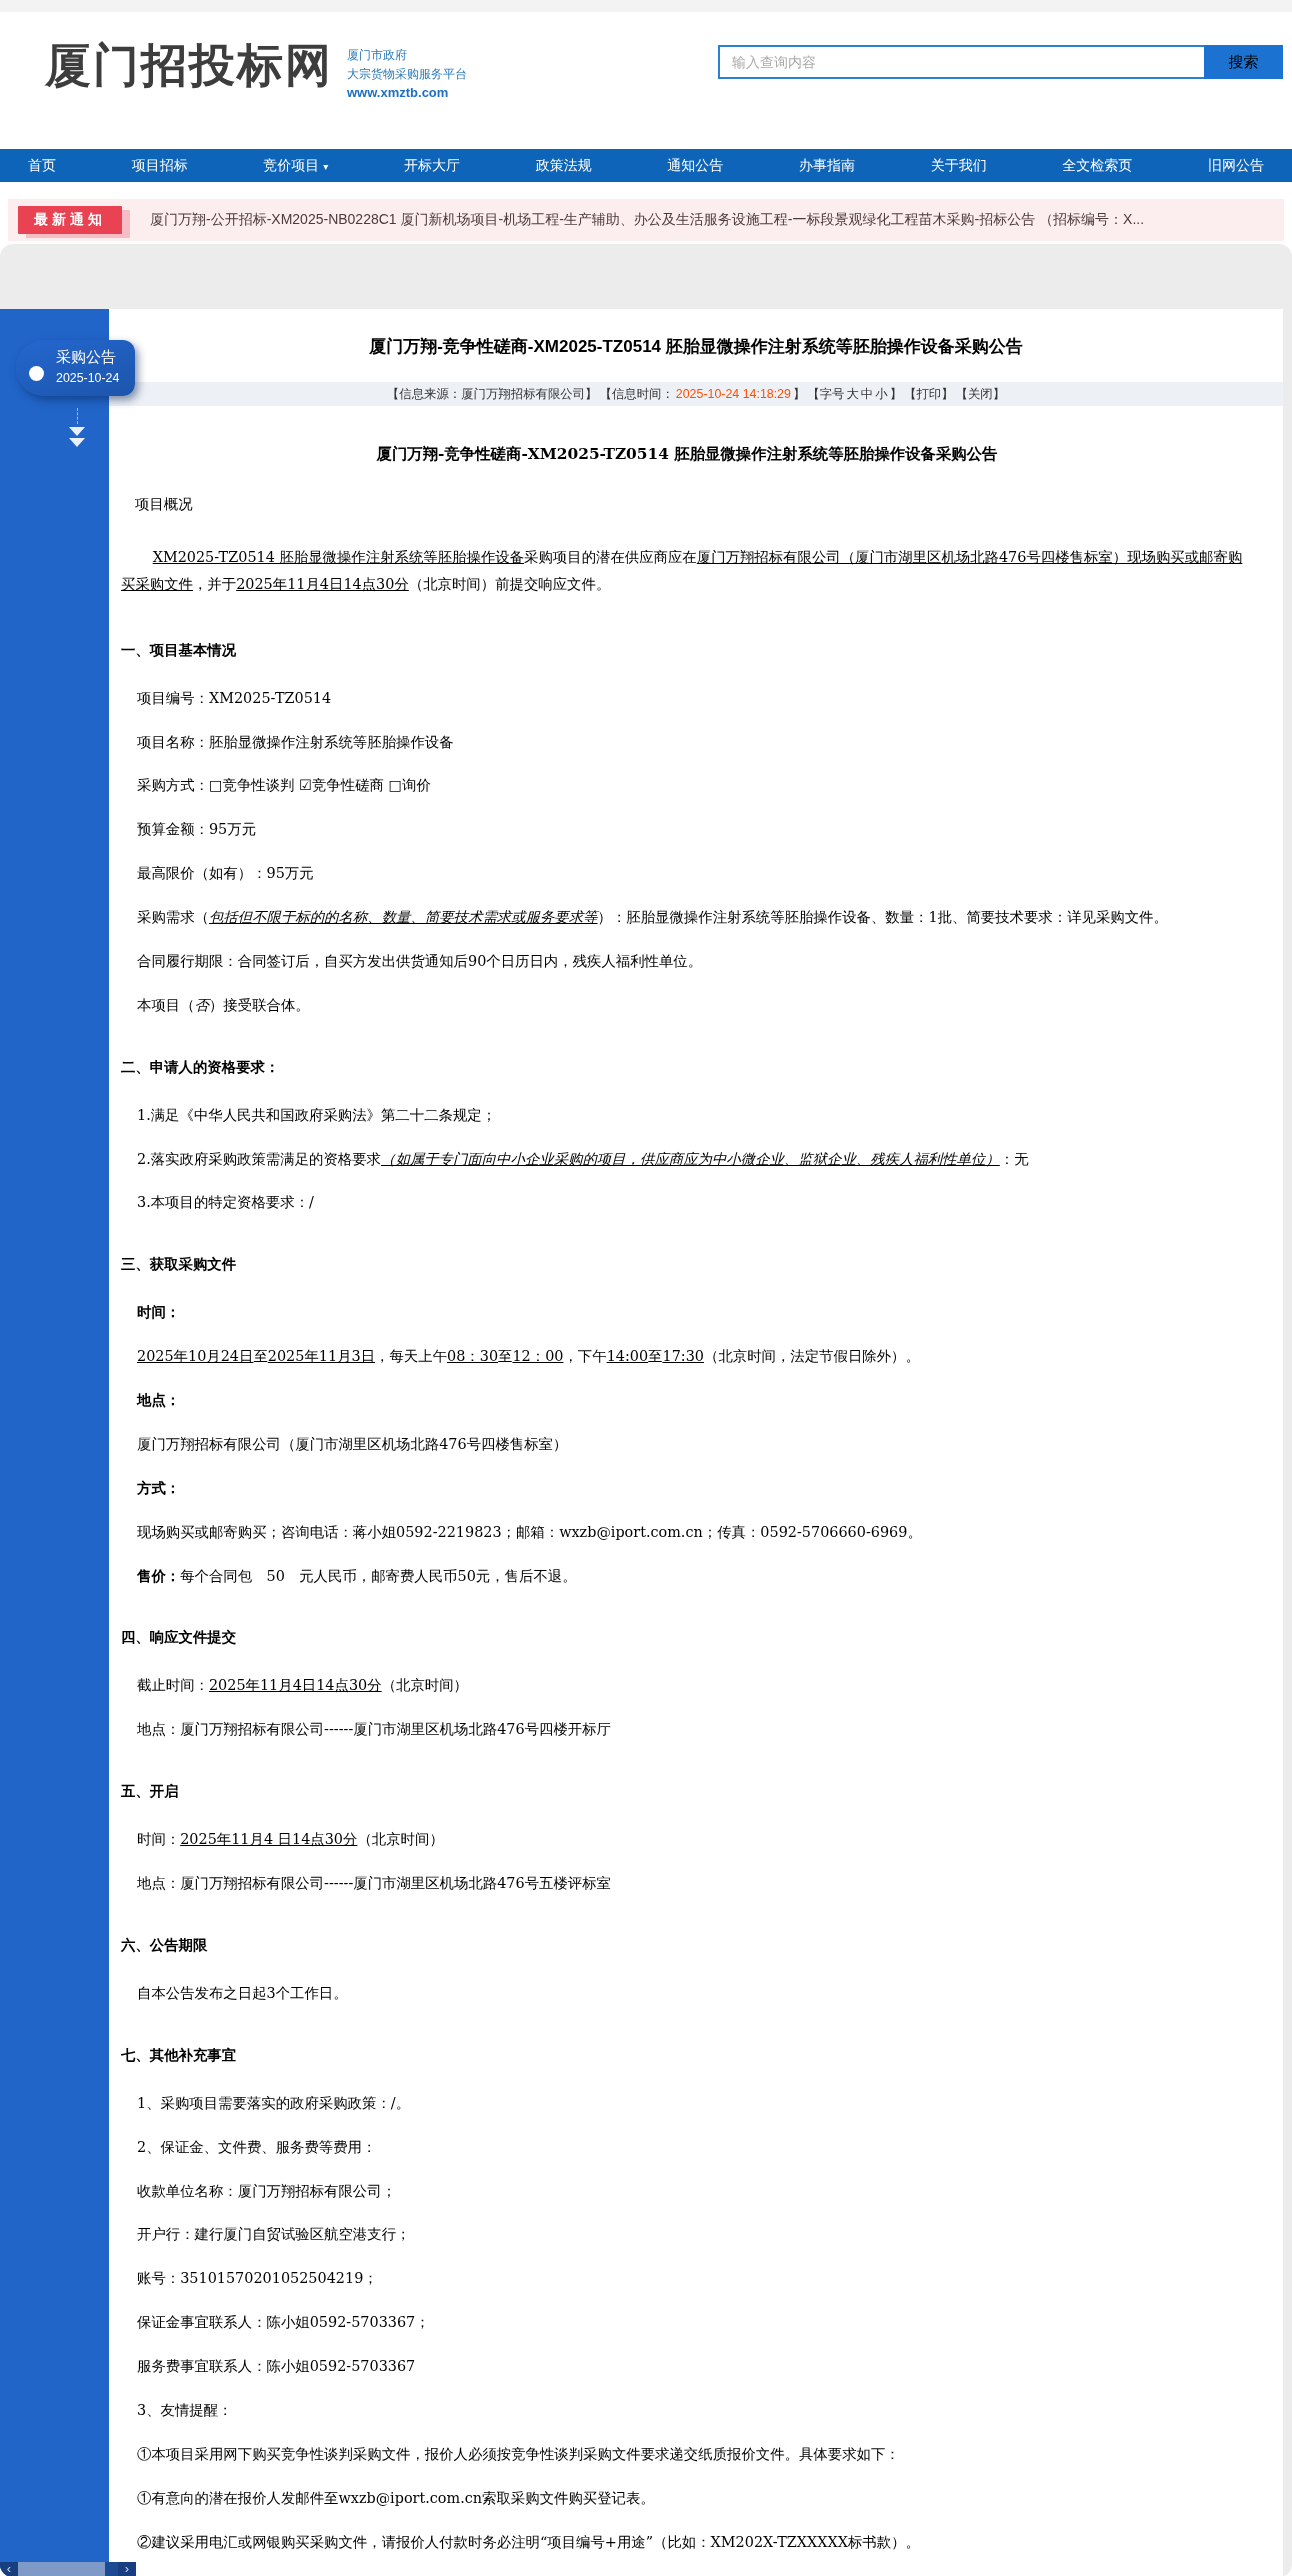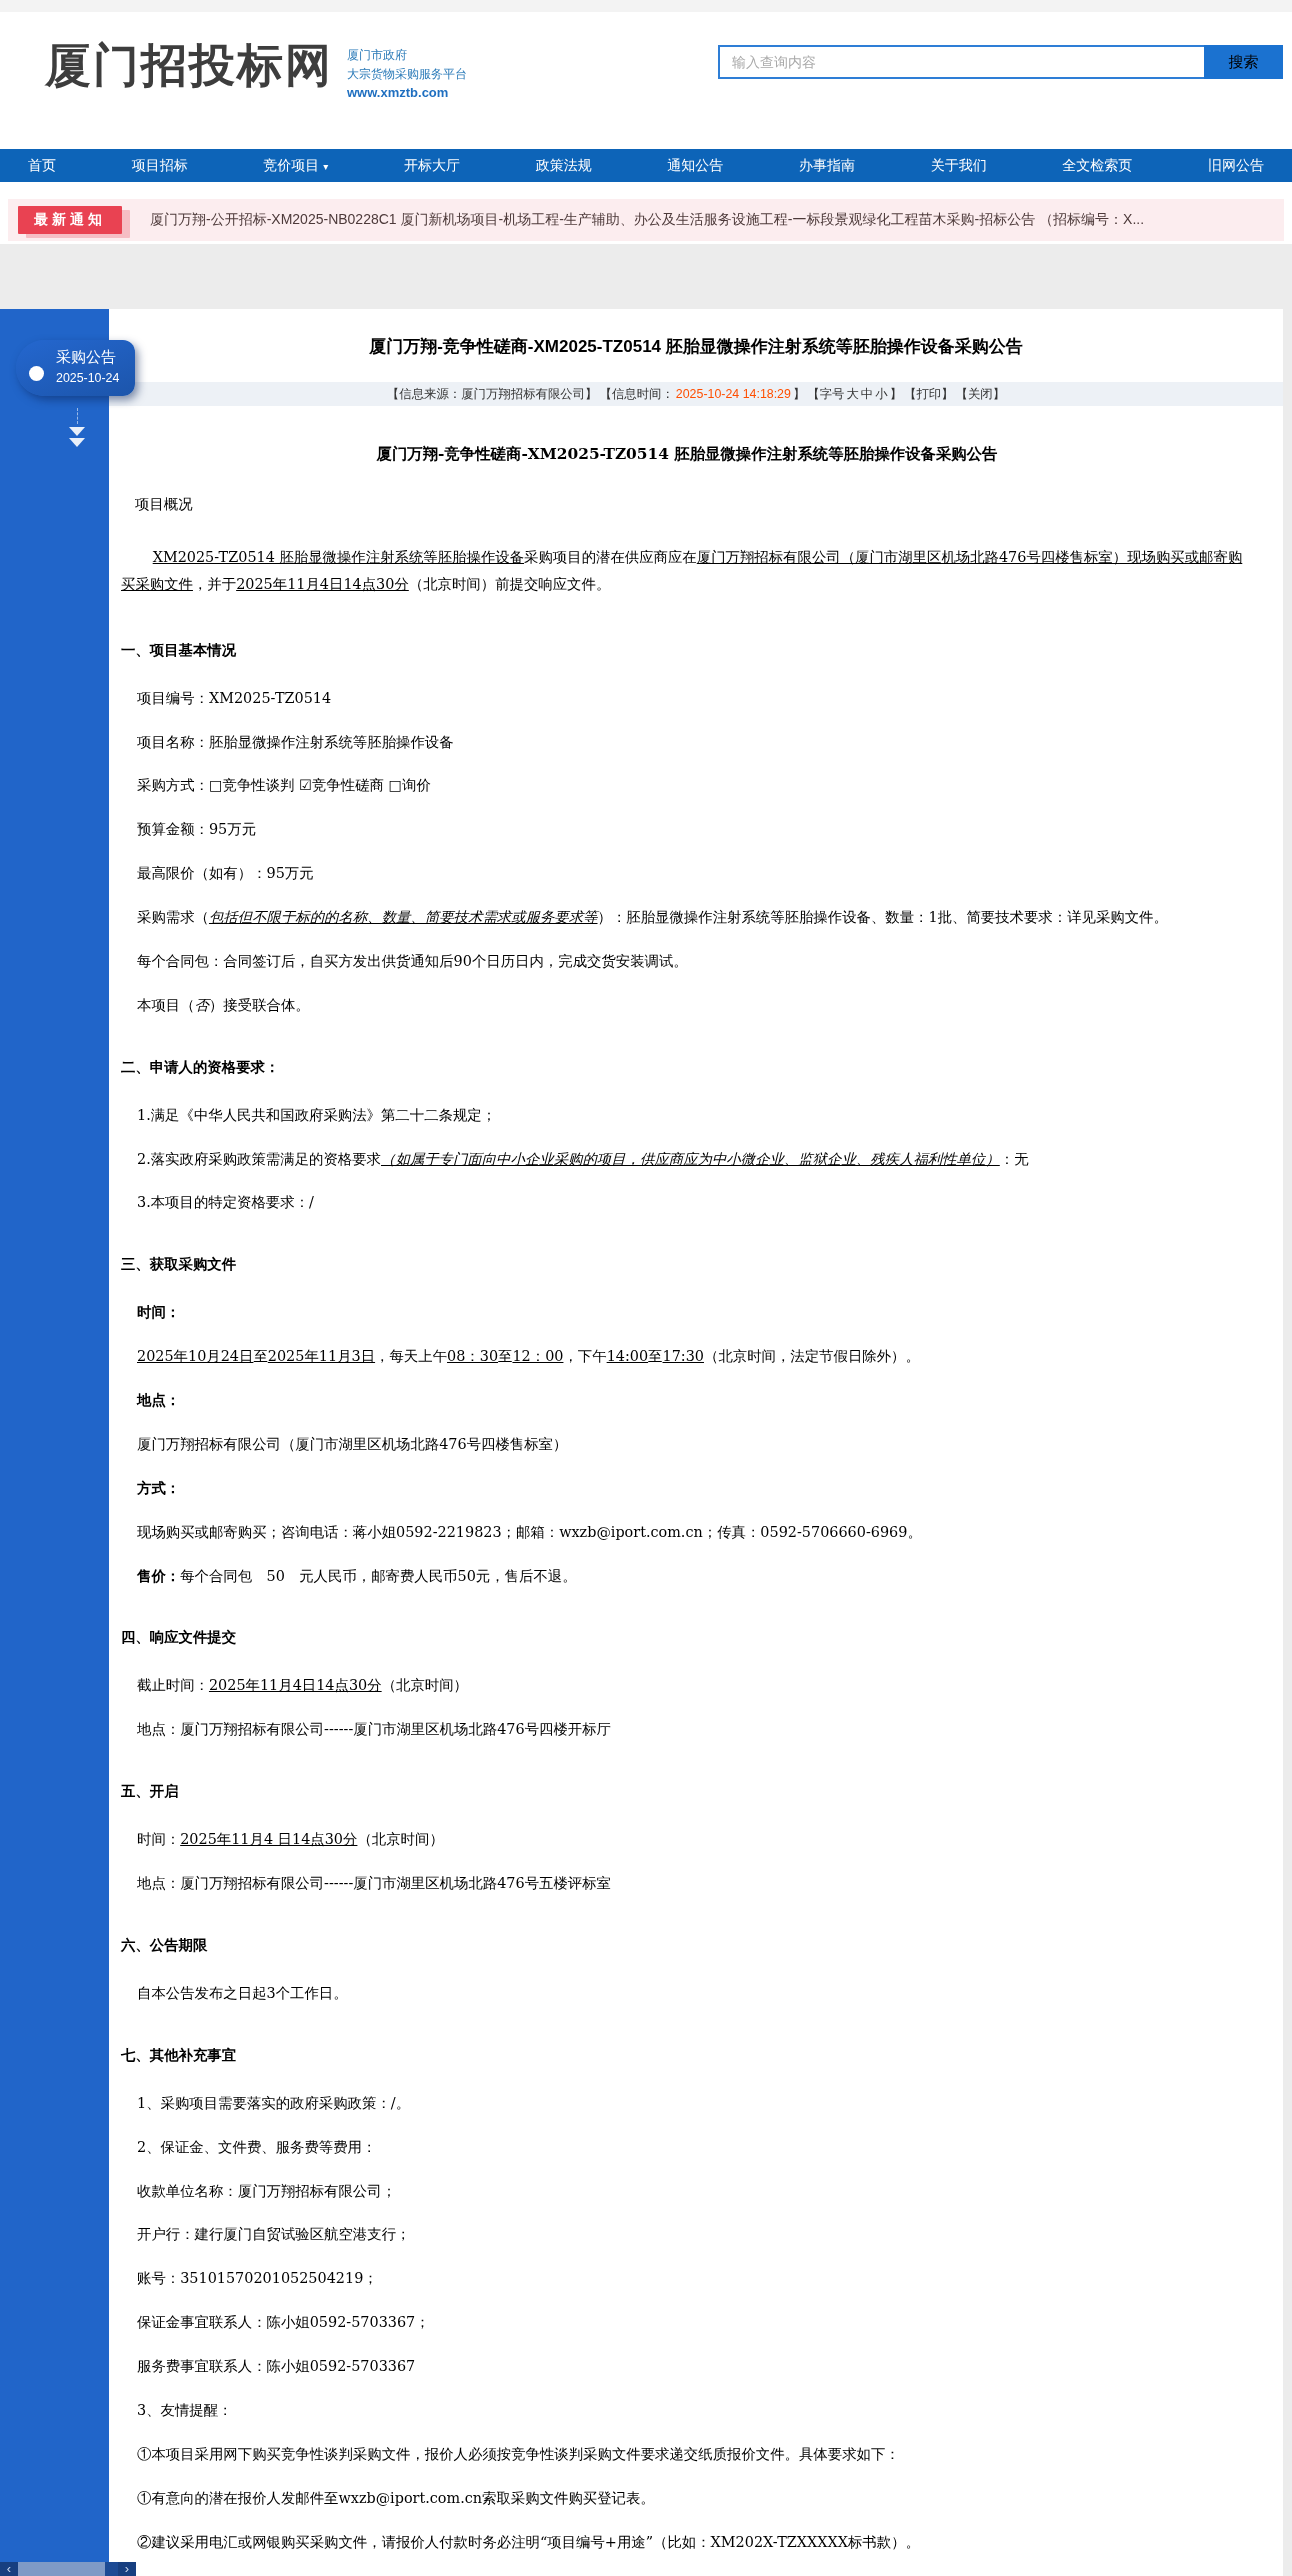--- a/index.html
+++ b/index.html
@@ -27,21 +27,21 @@
   nav a { color: #fff; font-size: 14px; text-decoration: none; white-space: nowrap; }
   nav .caret { font-size: 10px; margin-left: 4px; }
 
   
   .notice-strip { background: #fff; padding: 17px 8px 3px 8px; }
   .notice { height: 42px; background: #fcedef; display: flex; align-items: center; }
   .notice-badge { margin-left: 10px; background: #e94252; color: #ffffff; font-weight: bold; font-size: 14px; padding: 5px 16px; border-radius: 1px; letter-spacing: 4px; box-shadow: 8px 4px 0 rgba(240,150,160,.55); flex: none; }
   .notice-text { margin-left: 28px; color: #4d3a3a; font-size: 14px; text-decoration: none; white-space: nowrap; overflow: hidden; text-overflow: ellipsis; }
 
   
-  .content { position: relative; background: #ececec; height: 2333px; overflow: hidden; }
+  .content { position: relative; background: #ececec; height: 2333px; overflow: hidden; border-radius: 13px; }
   .sidebar { position: absolute; left: 0; top: 65px; bottom: 0; width: 136px; background: #2165c9; z-index: 1; }
   .side-pill { position: absolute; left: 16px; top: 96px; width: 119px; height: 56px;
     background: linear-gradient(160deg, #2467cf 0%, #1c55ab 100%);
     border-radius: 28px 12px 12px 28px; box-shadow: 3px 4px 8px rgba(10,35,90,.5); z-index: 4; color: #fff; }
   .side-pill .dot { position: absolute; left: 13px; top: 26px; width: 15px; height: 15px; border-radius: 50%; background: #fff; }
   .pill-cat { position: absolute; left: 40px; top: 8px; font-size: 15px; }
   .pill-date { position: absolute; left: 40px; top: 31px; font-size: 12.4px; }
   .side-arrows { position: absolute; left: 62px; top: 164px; width: 30px; z-index: 4; }
   .dash { width: 0; height: 16px; border-left: 1px dashed rgba(255,255,255,.55); margin: 0 auto 3px auto; }
   .tri { width: 0; height: 0; border-left: 8px solid transparent; border-right: 8px solid transparent; border-top: 9px solid rgba(255,255,255,.9); margin: 2px auto; }
@@ -154,21 +154,21 @@
         <div class="d-title"><span>厦门万翔-竞争性磋商-XM2025-TZ0514 胚胎显微操作注射系统等胚胎操作设备采购公告</span></div>
         <div class="d-plain"><span>项目概况</span></div>
         <div class="d-para"><span class="u">XM2025-TZ0514 胚胎显微操作注射系统等胚胎操作设备</span><span>采购项目的潜在供应商应在</span><span class="u">厦门万翔招标有限公司（厦门市湖里区机场北路476号四楼售标室）现场购买或邮寄购买采购文件</span><span>，并于</span><span class="u">2025年11月4日14点30分</span><span>（北京时间）前提交响应文件。</span></div>
         <div class="d-sec"><span>一、项目基本情况</span></div>
         <div class="d-item"><span>项目编号：XM2025-TZ0514</span></div>
         <div class="d-item"><span>项目名称：胚胎显微操作注射系统等胚胎操作设备</span></div>
         <div class="d-item"><span>采购方式：□竞争性谈判 ☑竞争性磋商 □询价</span></div>
         <div class="d-item"><span>预算金额：95万元</span></div>
         <div class="d-item"><span>最高限价（如有）：95万元</span></div>
         <div class="d-item"><span>采购需求（</span><span class="u i">包括但不限于标的的名称、数量、简要技术需求或服务要求等</span><span>）：胚胎显微操作注射系统等胚胎操作设备、数量：1批、简要技术要求：详见采购文件。</span></div>
-        <div class="d-item"><span>每个合同包：合同签订后，自买方发出供货通知后90个日历日内，完成交货安装调试。</span></div>
+        <div class="d-item"><span>合同履行期限：合同签订后，自买方发出供货通知后90个日历日内，残疾人福利性单位。</span></div>
         <div class="d-item"><span>本项目（</span><span class="i">否</span><span>）接受联合体。</span></div>
         <div class="d-sec"><span>二、申请人的资格要求：</span></div>
         <div class="d-item"><span>1.满足《中华人民共和国政府采购法》第二十二条规定；</span></div>
         <div class="d-item"><span>2.落实政府采购政策需满足的资格要求</span><span class="u i">（如属于专门面向中小企业采购的项目，供应商应为中小微企业、监狱企业、残疾人福利性单位）</span><span>：无</span></div>
         <div class="d-item"><span>3.本项目的特定资格要求：/</span></div>
         <div class="d-sec"><span>三、获取采购文件</span></div>
         <div class="d-item"><span class="b">时间：</span></div>
         <div class="d-item"><span class="u">2025年10月24日</span><span>至</span><span class="u">2025年11月3日</span><span>，每天上午</span><span class="u">08：30</span><span>至</span><span class="u">12：00</span><span>，下午</span><span class="u">14:00</span><span>至</span><span class="u">17:30</span><span>（北京时间，法定节假日除外）。</span></div>
         <div class="d-item"><span class="b">地点：</span></div>
         <div class="d-item"><span>厦门万翔招标有限公司（厦门市湖里区机场北路476号四楼售标室）</span></div>

